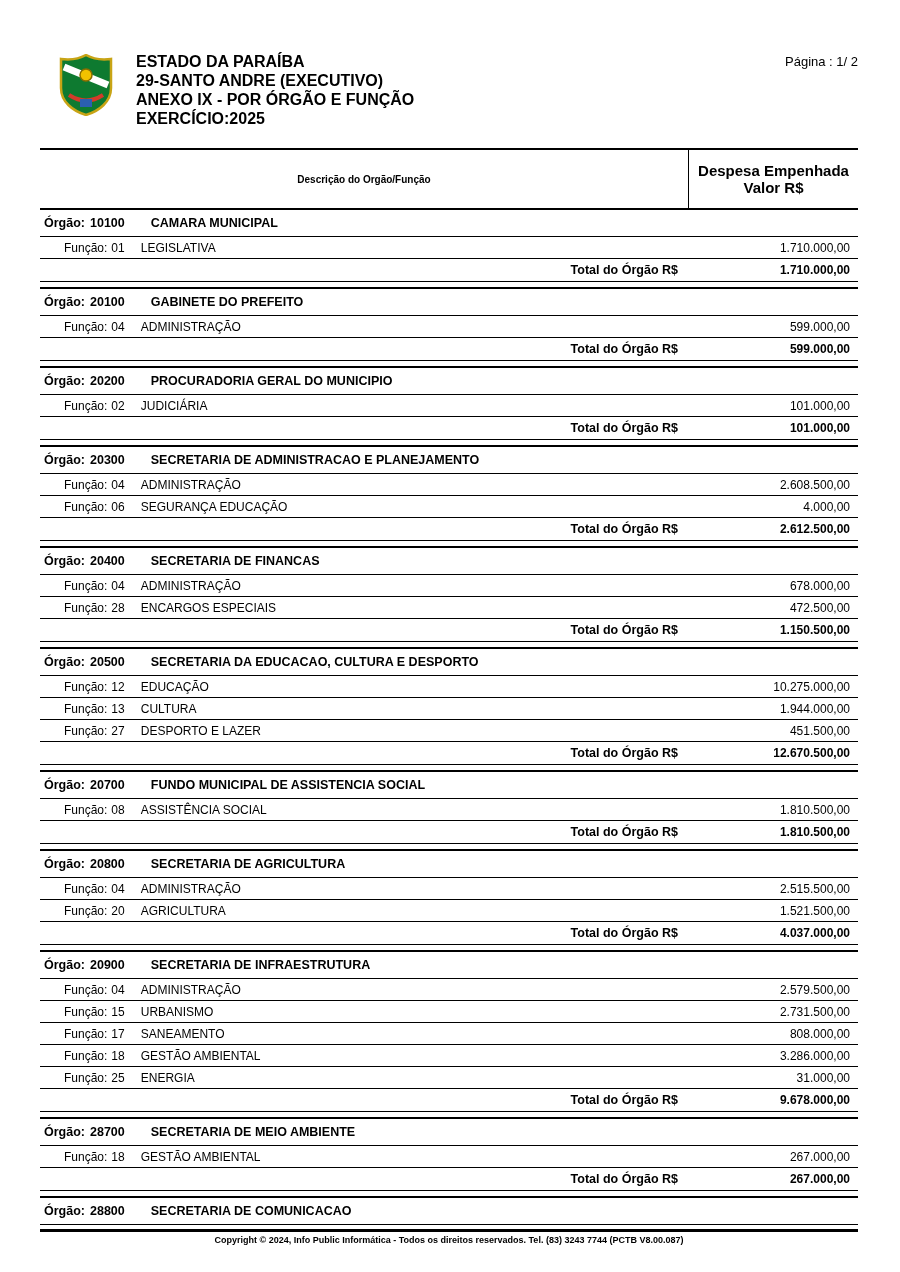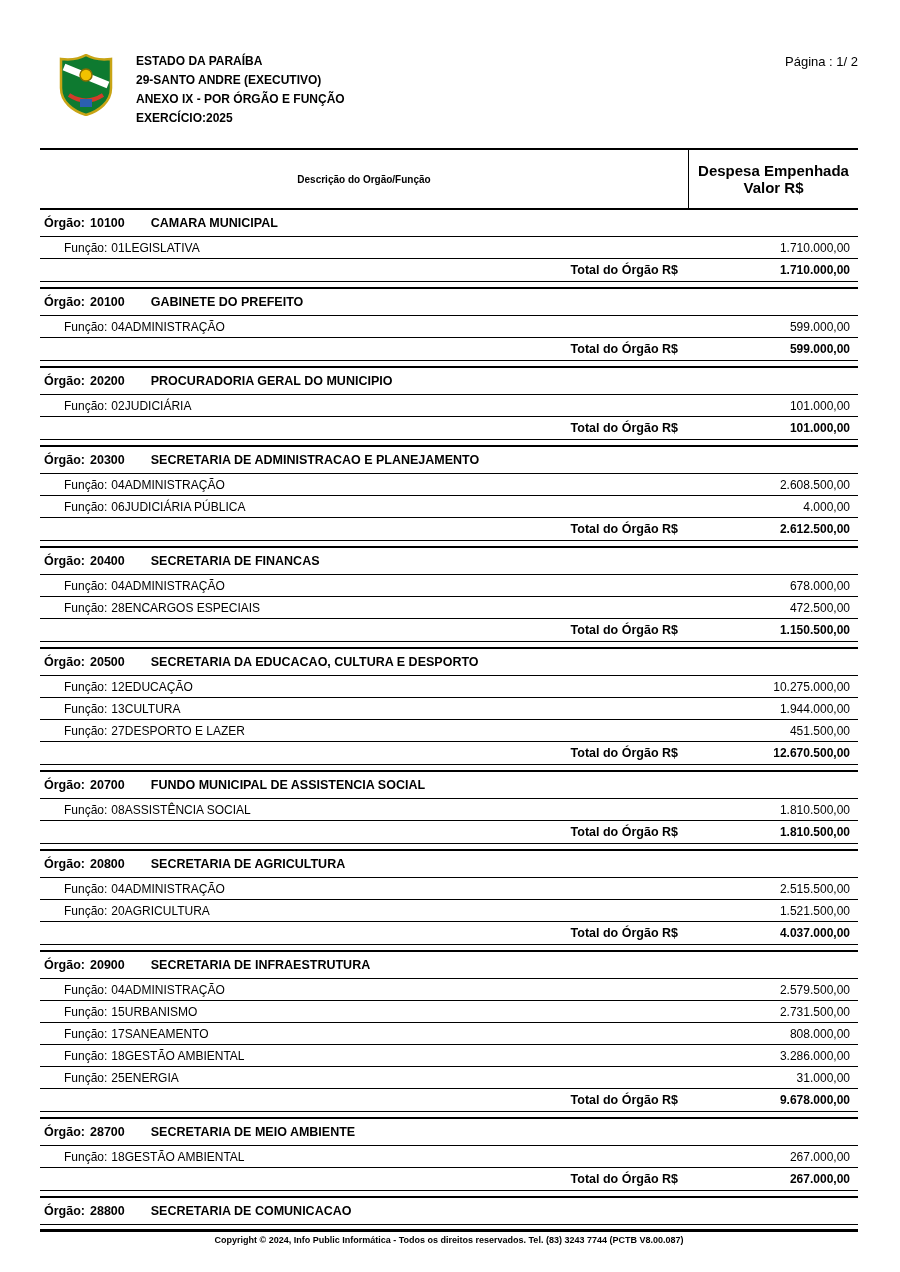--- a/index.html
+++ b/index.html
@@ -9,40 +9,40 @@
     font-family:"Liberation Sans", sans-serif;
     color:#000;
     overflow:hidden;
   }
   .page { padding:52px 42px 0 40px; }
 
   
   .report-header { display:flex; align-items:flex-start; margin-bottom:20px; }
   .logo-box { margin-left:18px; margin-top:2px; width:58px; flex:0 0 auto; }
   .header-titles { margin-left:20px; }
-  .header-titles .title-line { font-weight:bold; font-size:12px; line-height:19px; white-space:nowrap; }
+  .header-titles .title-line { font-weight:bold; font-size:16px; line-height:19px; white-space:nowrap; }
   .page-label { margin-left:auto; font-size:13px; padding-top:2px; }
 
   
   .table-header-row { display:flex; border-top:2px solid #000; border-bottom:2px solid #000; }
   .col1-header { flex:1; display:flex; align-items:center; justify-content:center; font-weight:bold; font-size:10px; }
   .col2-header { width:170px; border-left:1px solid #000; text-align:center; font-weight:bold; font-size:15px; padding:12px 2px; line-height:17px; }
 
   
   .section { border-top:2px solid #000; margin-top:5px; }
   .section:first-child { border-top:none; margin-top:0; }
 
   .orgao-row { display:flex; align-items:center; height:27px; border-bottom:1px solid #000; font-weight:bold; font-size:12.5px; padding-left:4px; }
   .orgao-row .code { margin-left:5px;text-align:center; }
   .orgao-row .name { margin-left:26px; }
 
   .funcao-row { display:flex; align-items:center; height:22px; border-bottom:1px solid #000; font-size:12px; }
   .funcao-desc { flex:1; padding-left:24px; white-space:nowrap; }
   .funcao-desc .fcode { margin-left:4px; }
-  .funcao-desc .fname { margin-left:0; }
+  .funcao-desc .fname { margin-left:16px; }
 
   .value-cell { width:170px; text-align:right; padding-right:8px; font-size:12px; }
 
   .total-row { display:flex; align-items:center; height:23px; border-bottom:1px solid #000; }
   .total-label { flex:1; text-align:right; padding-right:10px; font-weight:bold; font-size:12.5px; }
   .total-value { font-weight:bold; }
 
   
   .report-footer { border-top:3px solid #000; margin-top:4px; text-align:center; padding-top:3px; font-size:9px; font-weight:bold; }
 </style>
@@ -128,21 +128,21 @@
         <div class="orgao-row">
           <span class="lbl">Órgão:</span>
           <span class="code">20300</span>
           <span class="name">SECRETARIA DE ADMINISTRACAO E PLANEJAMENTO</span>
         </div>
         <div class="funcao-row">
           <div class="funcao-desc"><span class="lbl">Função:</span><span class="fcode">04</span><span class="fname">ADMINISTRAÇÃO</span></div>
           <div class="value-cell">2.608.500,00</div>
         </div>
         <div class="funcao-row">
-          <div class="funcao-desc"><span class="lbl">Função:</span><span class="fcode">06</span><span class="fname">JUDICIÁRIA PÚBLICA</span></div>
+          <div class="funcao-desc"><span class="lbl">Função:</span><span class="fcode">06</span><span class="fname">SEGURANÇA EDUCAÇÃO</span></div>
           <div class="value-cell">4.000,00</div>
         </div>
         <div class="total-row">
           <div class="total-label">Total do Órgão R$</div>
           <div class="value-cell total-value">2.612.500,00</div>
         </div>
       </div>
       <div class="section">
         <div class="orgao-row">
           <span class="lbl">Órgão:</span>

